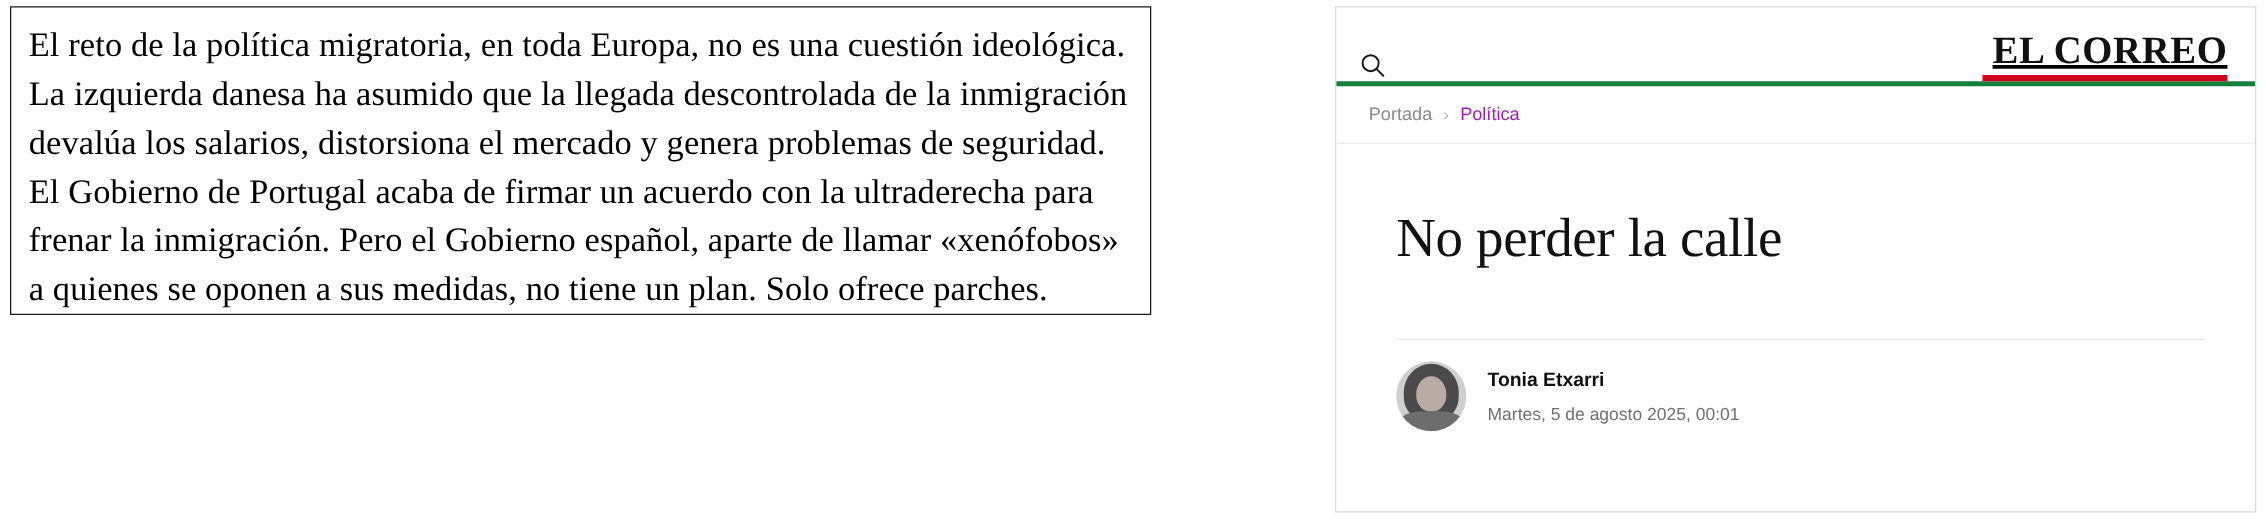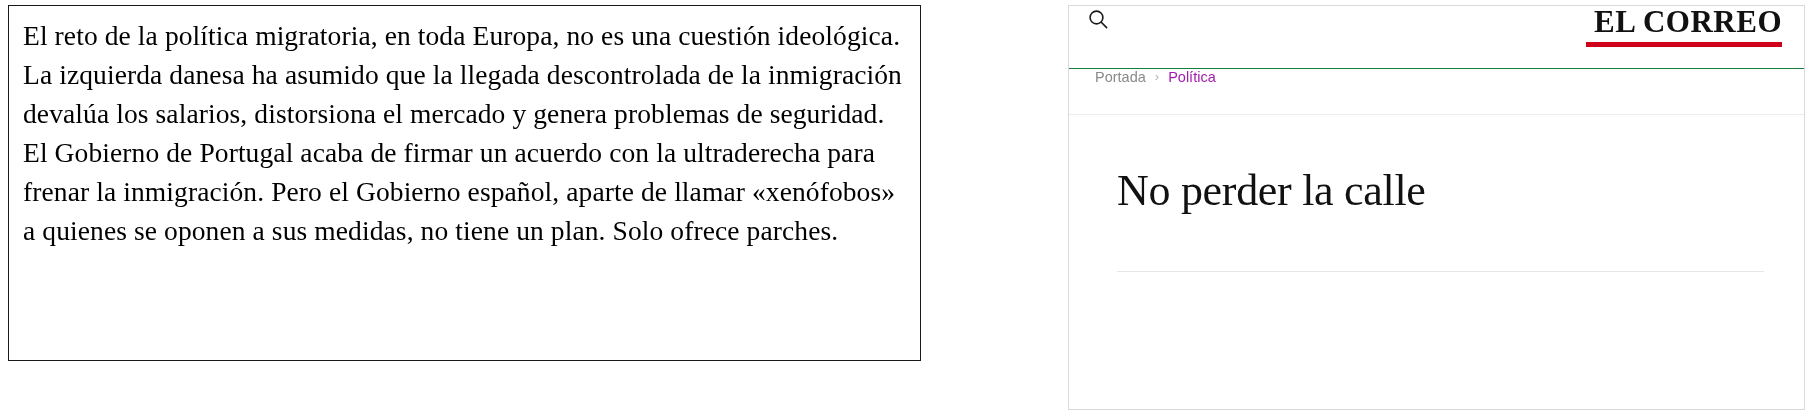--- a/index.html
+++ b/index.html
@@ -18,21 +18,21 @@
     width: 1813px;
     height: 417px;
     display: flex;
     align-items: flex-start;
   }
 
   
   .excerpt-panel {
     box-sizing: border-box;
     width: 913px;
-    height: 356px;
+    height: 247px;
     margin: 5px 0 0 8px;
     border: 1px solid #1a1a1a;
     background: #ffffff;
     padding: 10px 14px 10px 14px;
   }
   .excerpt-text {
     font-family: "Liberation Serif", serif;
     font-size: 27.5px;
     line-height: 39px;
     color: #000000;
@@ -48,25 +48,26 @@
     top: 5px;
     width: 737px;
     height: 405px;
     background: #ffffff;
     border: 1px solid #d9d9d9;
     overflow: hidden;
   }
   .card-header {
     box-sizing: border-box;
     height: 63px;
-    border-bottom: 1px solid #15803d;
-    display: flex;
-    align-items: flex-start;
+    border-bottom: 4px solid #15803d;
+    display: flex;
+    align-items: flex-end;
     justify-content: space-between;
     padding: 0 22px 0 16px;
+    text-decoration: underline;
   }
   .search-icon {
     width: 26px;
     height: 26px;
     display: inline-flex;
     align-items: center;
     justify-content: center;
     color: #1a1a1a;
     cursor: pointer;
   }
@@ -87,20 +88,21 @@
     margin-top: 5px;
     width: 196px;
     height: 5px;
     background: #d0021b;
   }
 
   .breadcrumb {
     box-sizing: border-box;
     height: 46px;
     display: flex;
+    align-items: center;
     gap: 9px;
     padding: 0 0 0 26px;
     border-bottom: 1px solid #ececec;
     font-size: 14.5px;
   }
   .crumb-muted { color: #8a8a8a; }
   .crumb-sep { color: #b5b5b5; font-size: 13px; }
   .crumb-current { color: #a21caf; }
 
   .article-body {
@@ -199,16 +201,27 @@
       <span class="crumb-muted">Portada</span>
       <span class="crumb-sep">›</span>
       <span class="crumb-current">Política</span>
     </div>
 
     <div class="article-body">
       <h1 class="headline">No perder la calle</h1>
 
       <div class="byline-divider"></div>
 
+      <div class="byline">
+        <span class="avatar">
+          <span class="hair"></span>
+          <span class="face"></span>
+          <span class="shoulders"></span>
+        </span>
+        <span class="byline-text">
+          <span class="author-name">Tonia Etxarri</span>
+          <span class="pub-date">Martes, 5 de agosto 2025, 00:01</span>
+        </span>
+      </div>
     </div>
 
   </div>
 </div>
 
 </body></html>

